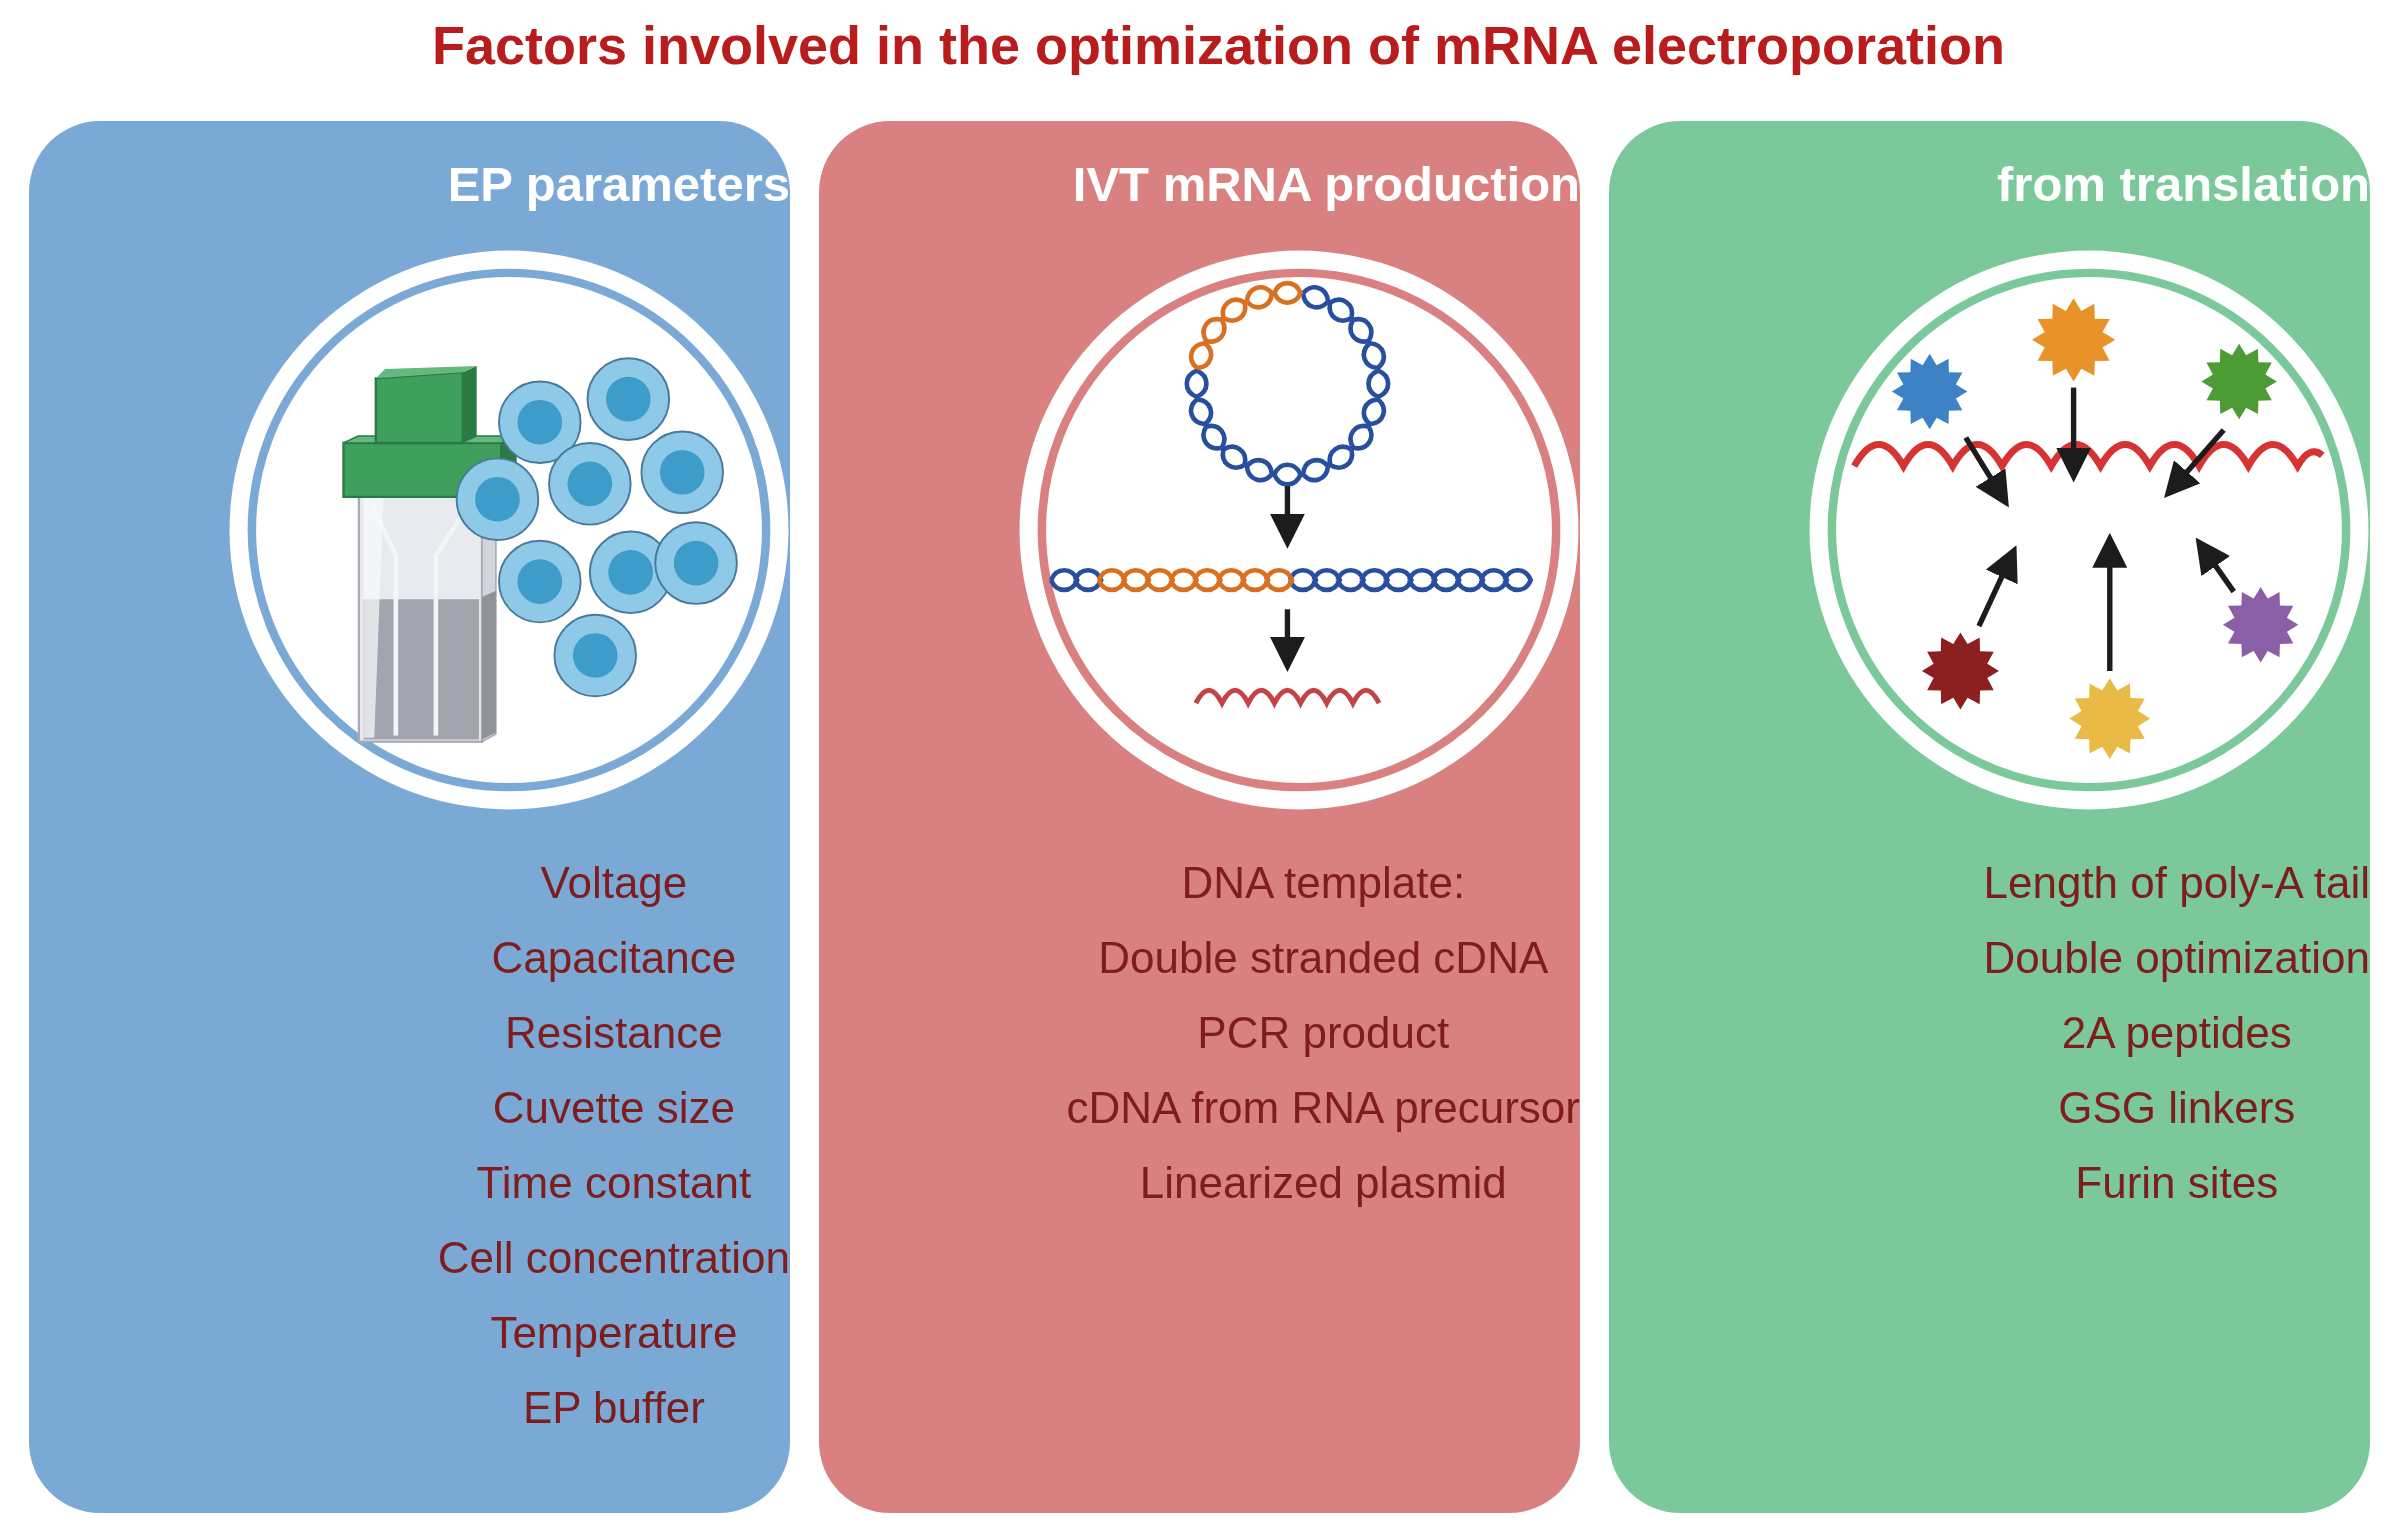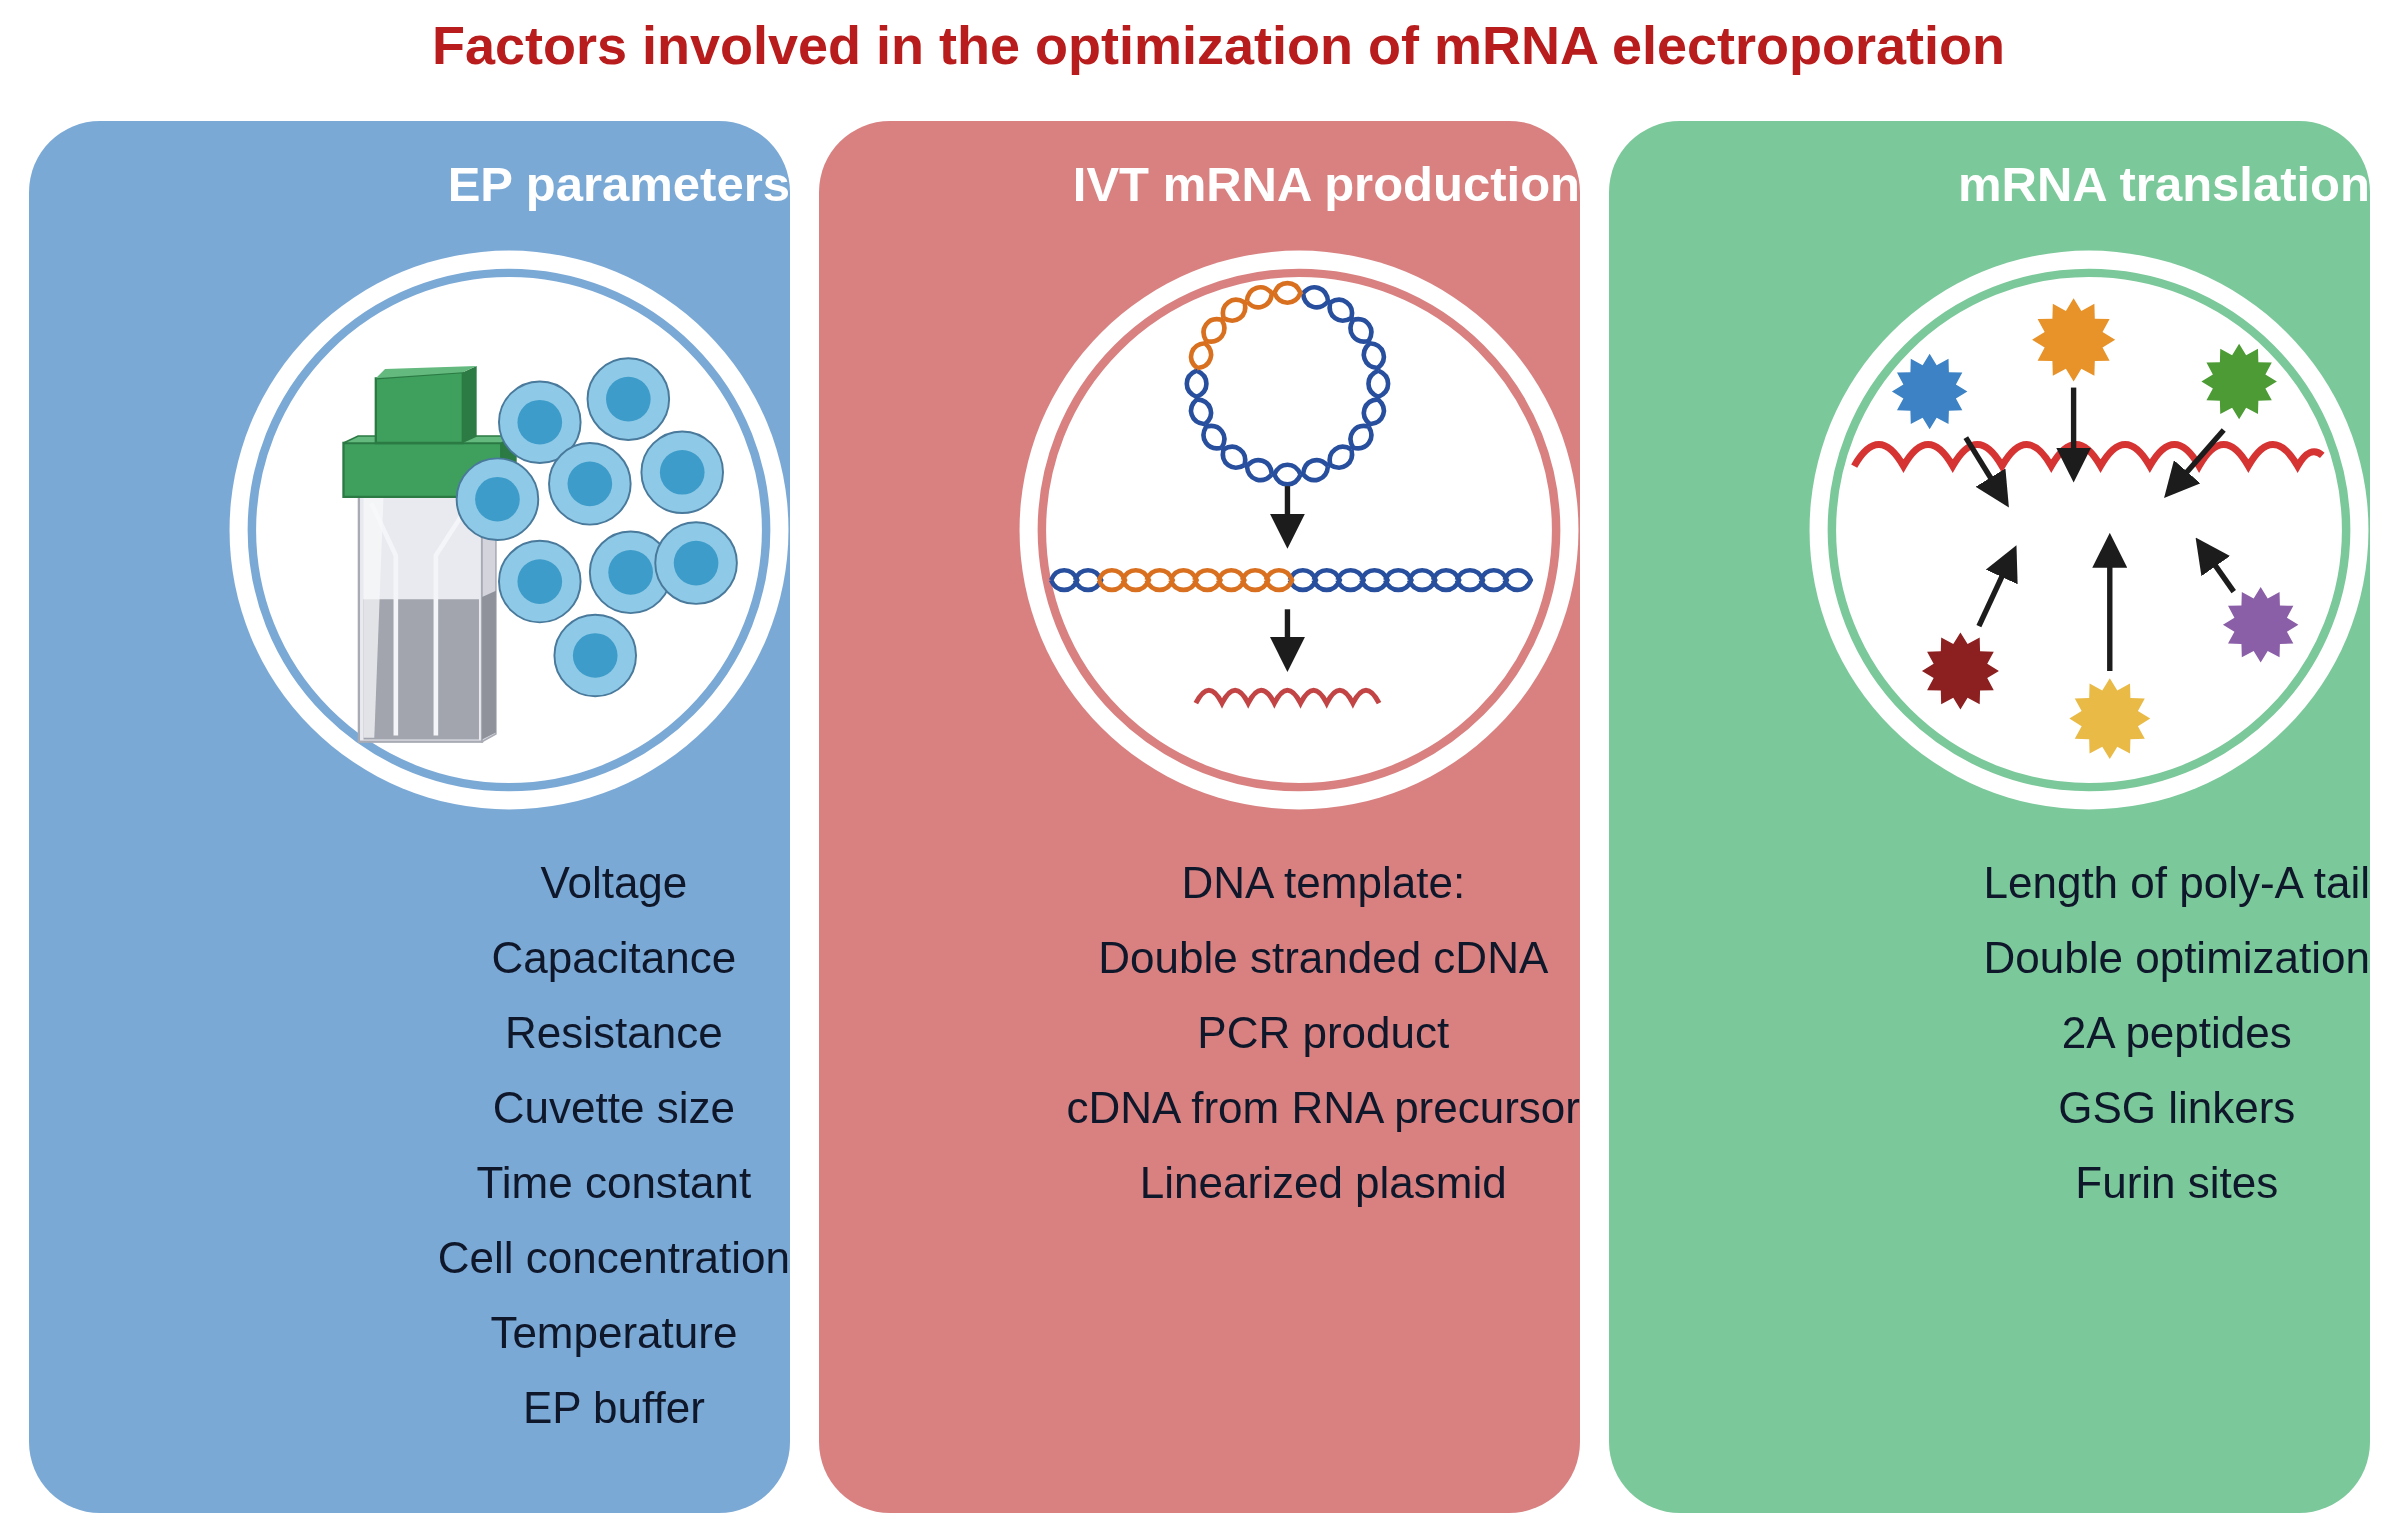--- a/index.html
+++ b/index.html
@@ -8,21 +8,21 @@
   .title{width:100%;text-align:center;padding-top:14px;font-size:54px;font-weight:bold;
          color:#b91c1c;letter-spacing:0px;margin-left:18px;}
   .panels{position:absolute;top:121px;left:29px;right:29px;display:flex;gap:29px;}
   .panel{width:761px;height:1392px;border-radius:71px;box-sizing:border-box;
          padding-top:35px;display:flex;flex-direction:column;align-items:flex-end;}
   .p-blue{background:#7BA9D6;}
   .p-red{background:#D98181;}
   .p-green{background:#7BC89A;}
   .panel h2{margin:0;font-size:49px;font-weight:bold;color:#ffffff;text-align:center;}
   .circle-wrap{margin-top:37px;width:562px;height:562px;}
-  .factor-list{margin-top:34px;text-align:center;color:#0f172a;font-size:44px;
+  .factor-list{margin-top:34px;text-align:center;color:#7f1d1d;font-size:44px;
                font-weight:400;line-height:75px;white-space:nowrap;}
   svg{display:block;}
 </style>
 </head>
 <body>
 
 <div class="canvas">
 
   <div class="title">Factors involved in the optimization of mRNA electroporation</div>
 
@@ -168,21 +168,21 @@
       <div class="factor-list">
         <div>DNA template:</div>
         <div>Double stranded cDNA</div>
         <div>PCR product</div>
         <div>cDNA from RNA precursor</div>
         <div>Linearized plasmid</div>
       </div>
     </div>
 
     <div class="panel p-green">
-      <h2>mRNA translation</h2>
+      <h2>from translation</h2>
 
       <div class="circle-wrap">
         <svg viewBox="0 0 730 730" width="562" height="562">
           <defs>
             <path id="burst" d="M50 0 L34.8 9.3 L43.3 25 L25.5 25.5 L25 43.3 L9.3 34.8 L0 50 L-9.3 34.8 L-25 43.3 L-25.5 25.5 L-43.3 25 L-34.8 9.3 L-50 0 L-34.8 -9.3 L-43.3 -25 L-25.5 -25.5 L-25 -43.3 L-9.3 -34.8 L0 -50 L9.3 -34.8 L25 -43.3 L25.5 -25.5 L43.3 -25 L34.8 -9.3 Z"></path>
             <marker id="ah2" viewBox="0 0 10 10" refX="7.5" refY="5" markerWidth="6.5" markerHeight="6.5" orient="auto-start-reverse">
               <path d="M0 0 L10 5 L0 10 z" fill="#1c1c1c"></path>
             </marker>
           </defs>
           <circle cx="365" cy="365" r="363" fill="#ffffff"></circle>

